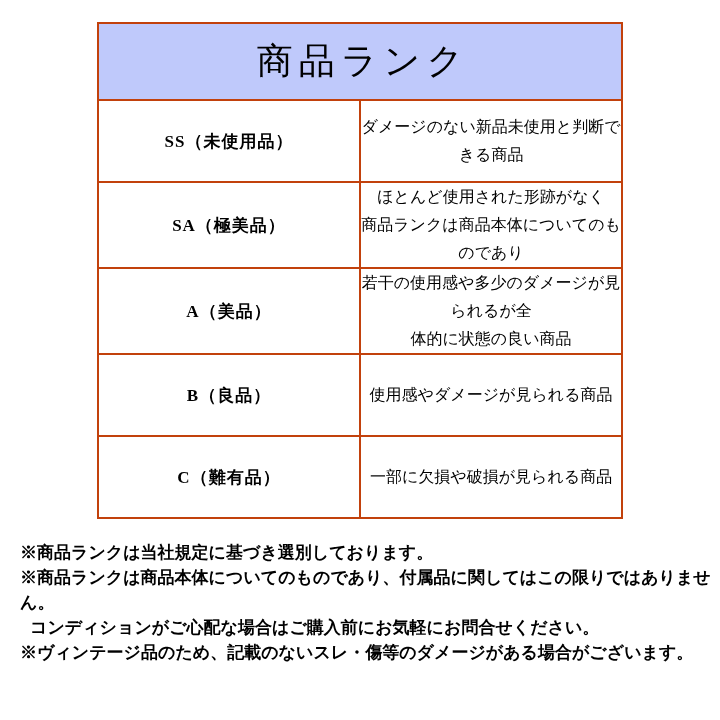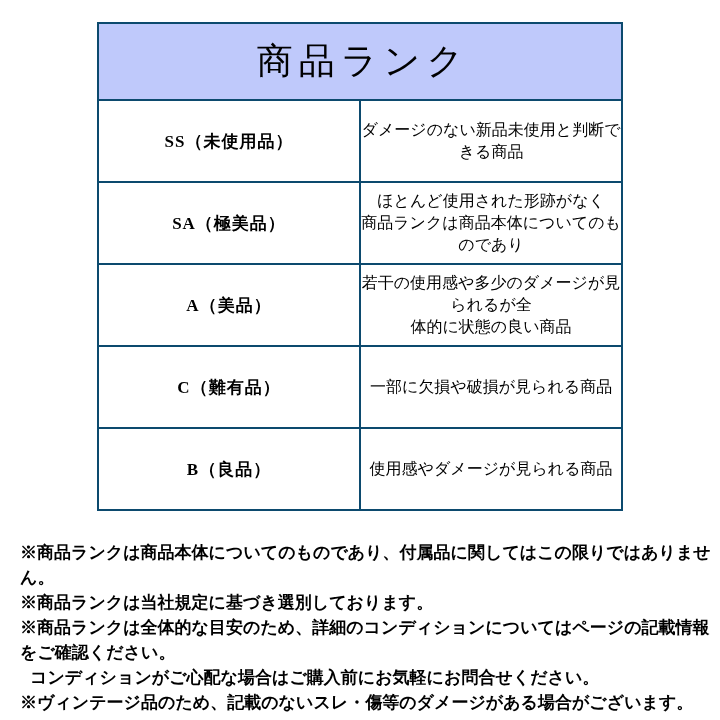--- a/index.html
+++ b/index.html
@@ -15,42 +15,42 @@
   .rank-table {
     position: absolute;
     left: 97px;
     top: 22px;
     width: 526px;
     border-collapse: collapse;
     table-layout: fixed;
   }
   .rank-table th,
   .rank-table td {
-    border: 2px solid #0c4a6e;
+    border: 2px solid #c2410c;
     padding: 0;
     vertical-align: middle;
     text-align: center;
   }
   .table-title {
     height: 75px;
     font-size: 36px;
     font-weight: normal;
     letter-spacing: 6px;
     text-indent: 6px;
   }
   .rank-cell {
     width: 169px;
     height: 80px;
     font-size: 17px;
     font-weight: bold;
     letter-spacing: 1px;
   }
   .desc-cell {
     font-size: 16px;
-    line-height: 22px;
+    line-height: 28px;
     white-space: pre-line;
     padding: 0 8px;
     margin-left: 24px;
   }
   .notes {
     position: absolute;
     left: 20px;
     top: 540px;
     width: 692px;
     font-size: 17px;
@@ -85,33 +85,31 @@
         <td class="rank-cell">SA（極美品）</td>
         <td class="desc-cell">ほとんど使用された形跡がなく
 商品ランクは商品本体についてのものであり</td>
       </tr>
       <tr>
         <td class="rank-cell">A（美品）</td>
         <td class="desc-cell">若干の使用感や多少のダメージが見られるが全
 体的に状態の良い商品</td>
       </tr>
       <tr>
+        <td class="rank-cell">B（良品）</td>
+        <td class="desc-cell">使用感やダメージが見られる商品</td>
+      </tr>
+      <tr>
         <td class="rank-cell">C（難有品）</td>
         <td class="desc-cell">一部に欠損や破損が見られる商品</td>
-      </tr>
-      <tr>
-        <td class="rank-cell">B（良品）</td>
-        <td class="desc-cell">使用感やダメージが見られる商品</td>
       </tr>
     </tbody>
   </table>
 
   <div class="notes">
+    <p class="note">※商品ランクは当社規定に基づき選別しております。</p>
     <p class="note">※商品ランクは商品本体についてのものであり、付属品に関してはこの限りではありませ
 ん。</p>
-    <p class="note">※商品ランクは当社規定に基づき選別しております。</p>
-    <p class="note">※商品ランクは全体的な目安のため、詳細のコンディションについてはページの記載情報
-をご確認ください。</p>
     <p class="note indented">コンディションがご心配な場合はご購入前にお気軽にお問合せください。</p>
     <p class="note">※ヴィンテージ品のため、記載のないスレ・傷等のダメージがある場合がございます。</p>
   </div>
 
 </div>
 
 </body></html>

